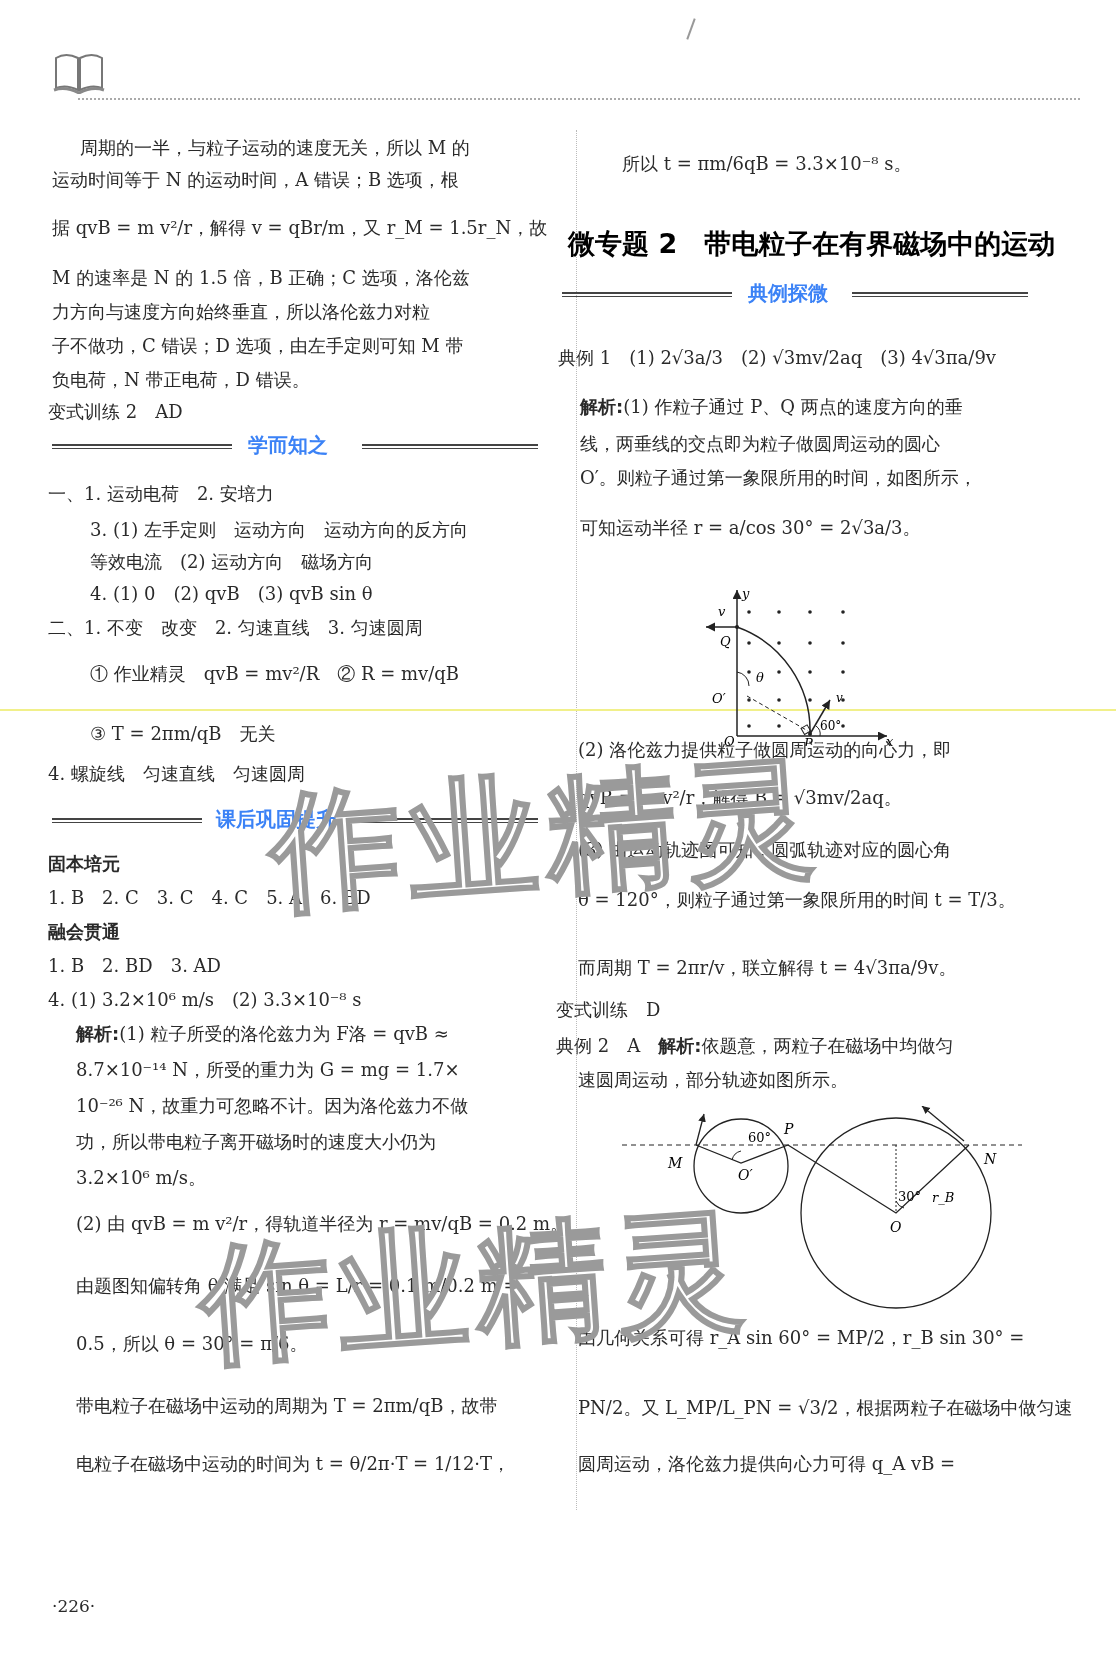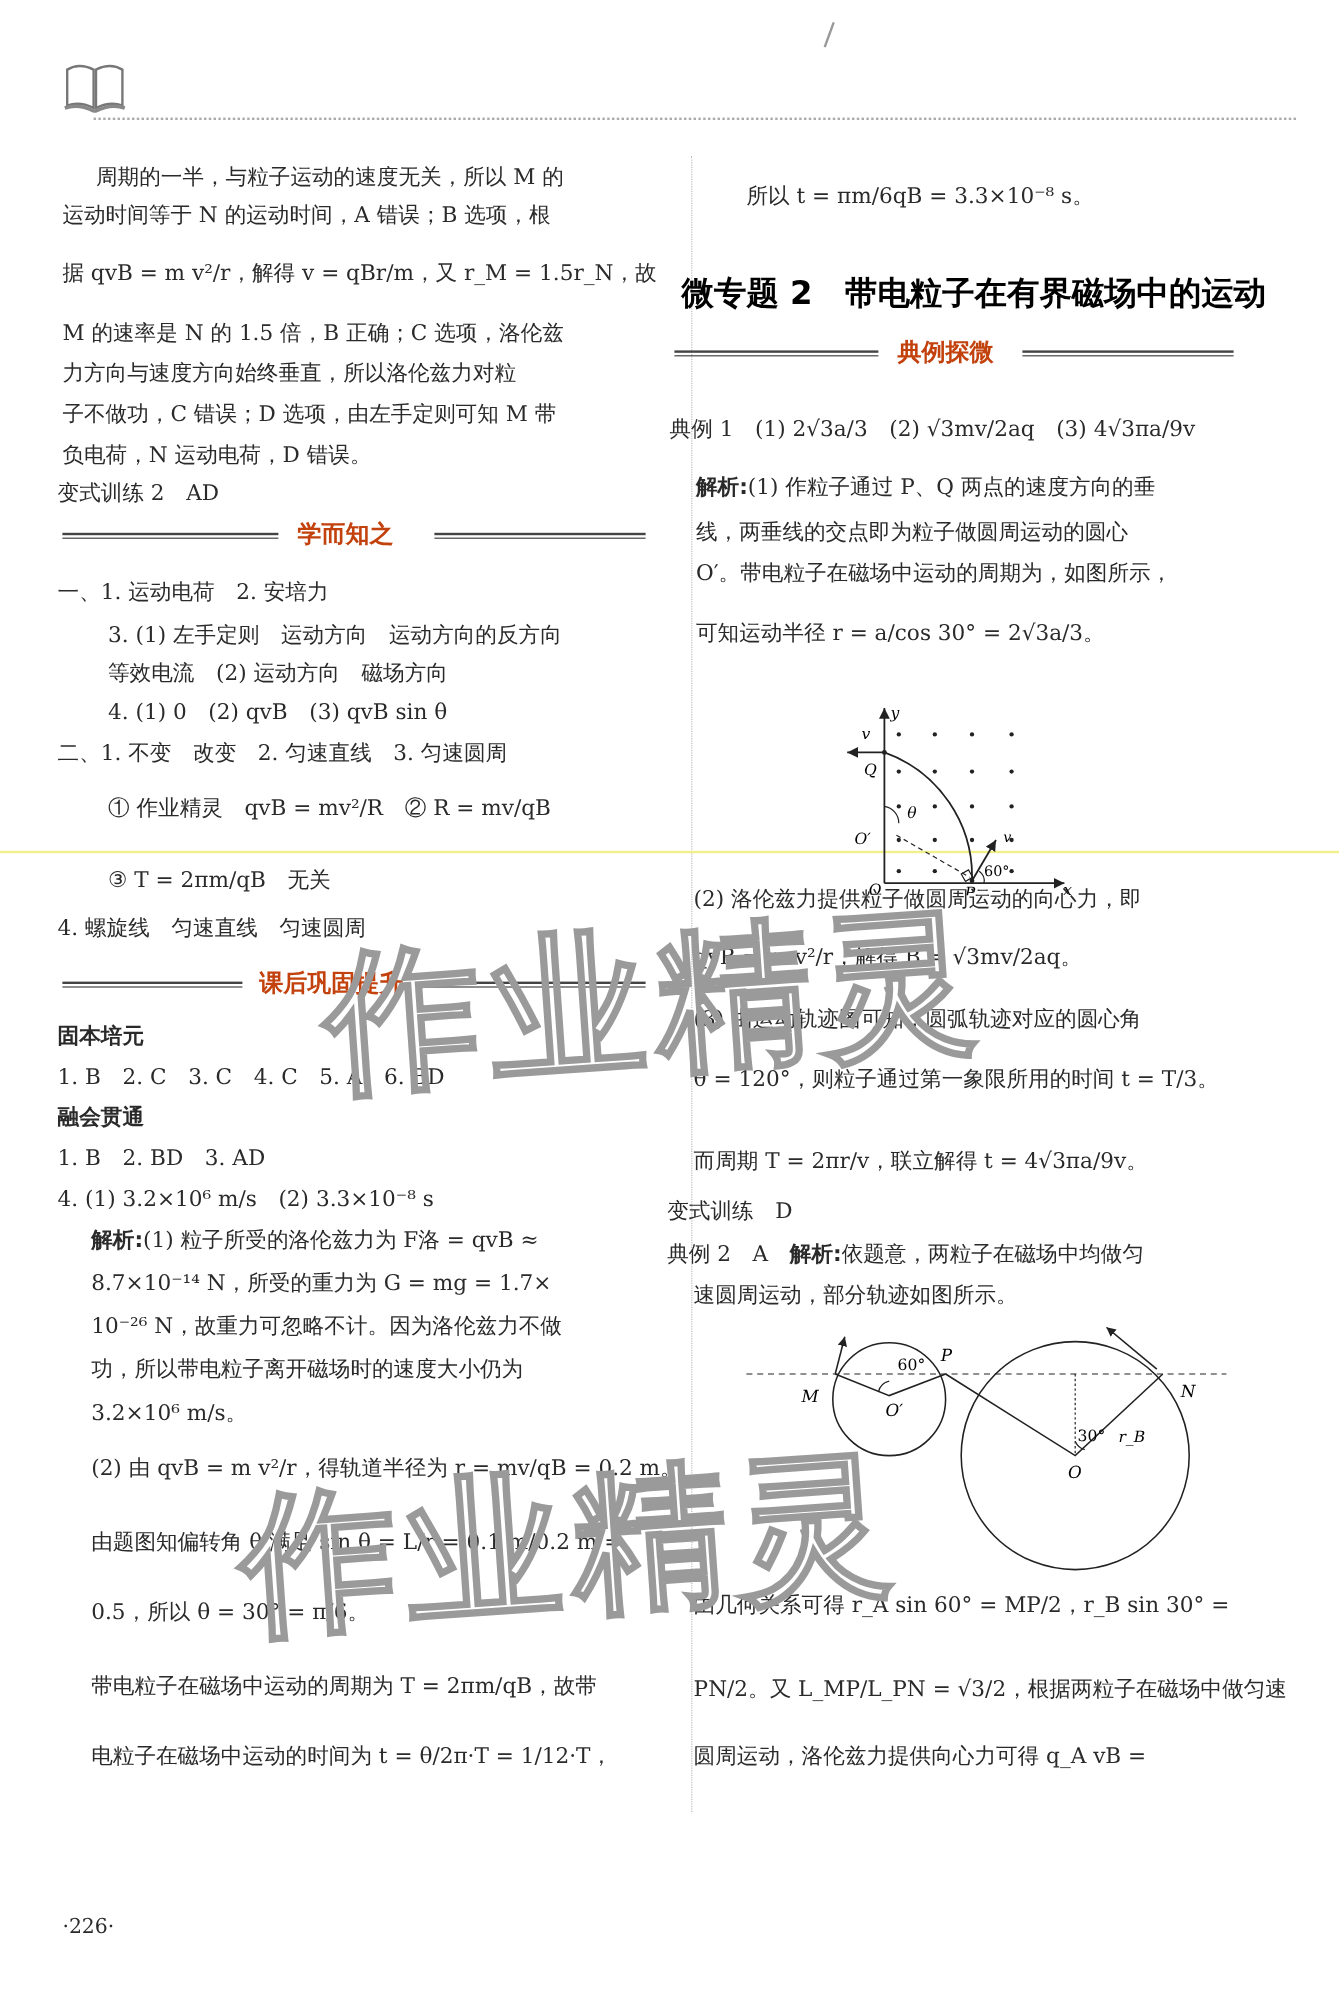--- a/index.html
+++ b/index.html
@@ -14,21 +14,21 @@
        font-size:13px;text-align:center;line-height:20px;vertical-align:2px;font-weight:bold;}
   .hdr .dots{position:absolute;left:30px;right:0;top:50px;border-top:2px dotted #aaa;}
   .col{position:absolute;}
   .colL{left:52px;top:136px;width:490px;}
   .colR{left:592px;top:146px;width:500px;}
   .divider{position:absolute;left:576px;top:130px;height:1380px;border-left:1px dotted #bbb;}
   .ln{position:absolute;white-space:nowrap;line-height:24px;}
   .ind{padding-left:28px;}
   .sec{position:absolute;left:0;right:0;height:30px;}
   .sec .rule{position:absolute;top:12px;height:0;border-top:2px solid #444;border-bottom:1px solid #444;padding-top:2px;}
-  .sec .lbl{position:absolute;top:0;font-family:"DejaVu Sans","Liberation Sans",sans-serif;font-weight:bold;font-size:20px;color:#c2410c;}
+  .sec .lbl{position:absolute;top:0;font-family:"DejaVu Sans","Liberation Sans",sans-serif;font-weight:bold;font-size:20px;color:#3b82f6;}
   .h1{position:absolute;font-family:"DejaVu Sans","Liberation Sans",sans-serif;font-weight:bold;font-size:27px;color:#000000;white-space:nowrap;}
   .bold{font-family:"DejaVu Sans","Liberation Sans",sans-serif;font-weight:bold;}
   .sub{font-family:"DejaVu Sans","Liberation Sans",sans-serif;font-weight:bold;font-size:18px;}
   .pg{position:absolute;left:52px;top:1596px;font-size:17px;}
   .hl{position:absolute;left:0;top:709px;width:1116px;height:2px;background:#f1f08a;}
   .wm{position:absolute;font-family:"DejaVu Sans","Liberation Sans",sans-serif;font-weight:bold;font-size:130px;
       color:transparent;-webkit-text-stroke:2px #9a9a9a;letter-spacing:8px;transform:rotate(-4deg);white-space:nowrap;}
   .mark{position:absolute;left:690px;top:18px;width:2px;height:22px;background:#999;transform:rotate(20deg);}
 </style>
 </head>
@@ -47,21 +47,21 @@
 <div class="divider"></div>
 <div class="hl"></div>
 
 <div class="col colL">
   <div class="ln ind" style="top:0">周期的一半，与粒子运动的速度无关，所以 M 的</div>
   <div class="ln" style="top:32px">运动时间等于 N 的运动时间，A 错误；B 选项，根</div>
   <div class="ln" style="top:80px">据 qvB = m v²/r，解得 v = qBr/m，又 r_M = 1.5r_N，故</div>
   <div class="ln" style="top:130px">M 的速率是 N 的 1.5 倍，B 正确；C 选项，洛伦兹</div>
   <div class="ln" style="top:164px">力方向与速度方向始终垂直，所以洛伦兹力对粒</div>
   <div class="ln" style="top:198px">子不做功，C 错误；D 选项，由左手定则可知 M 带</div>
-  <div class="ln" style="top:232px">负电荷，N 运动电荷，D 错误。</div>
+  <div class="ln" style="top:232px">负电荷，N 带正电荷，D 错误。</div>
   <div class="ln" style="top:264px;left:-4px">变式训练 2　AD</div>
 
   <div class="sec" style="top:296px">
     <div class="rule" style="left:0;width:180px"></div>
     <div class="lbl" style="left:196px">学而知之</div>
     <div class="rule" style="left:310px;width:176px"></div>
   </div>
 
   <div class="ln" style="top:346px;left:-4px">一、1. 运动电荷　2. 安培力</div>
   <div class="ln ind" style="top:382px;left:10px">3. (1) 左手定则　运动方向　运动方向的反方向</div>
@@ -105,21 +105,21 @@
     <div class="rule" style="left:0;width:170px"></div>
     <div class="lbl" style="left:186px">典例探微</div>
     <div class="rule" style="left:290px;width:176px"></div>
   </div>
 
   <div class="ln" style="top:200px;left:-34px">典例 1　(1) 2√3a/3　(2) √3mv/2aq　(3) 4√3πa/9v</div>
   <div class="ln" style="top:249px;left:-12px">
     <span class="bold">解析:</span><span>(1) 作粒子通过 P、Q 两点的速度方向的垂</span>
   </div>
   <div class="ln" style="top:286px;left:-12px">线，两垂线的交点即为粒子做圆周运动的圆心</div>
-  <div class="ln" style="top:320px;left:-12px">O′。带电粒子在磁场中运动的周期为，如图所示，</div>
+  <div class="ln" style="top:320px;left:-12px">O′。则粒子通过第一象限所用的时间，如图所示，</div>
   <div class="ln" style="top:370px;left:-12px">可知运动半径 r = a/cos 30° = 2√3a/3。</div>
 
   <svg style="position:absolute;left:110px;top:440px" width="200" height="160" viewBox="0 0 200 160">
     <defs>
         <marker id="ah" markerWidth="8" markerHeight="8" refX="6" refY="3" orient="auto">
           <path d="M0,0 L6,3 L0,6 Z" fill="#222"></path>
         </marker>
       </defs>
     <line x1="35" y1="150" x2="35" y2="4" stroke="#222" stroke-width="1.5" marker-end="url(#ah)"></line>
     <line x1="35" y1="150" x2="185" y2="150" stroke="#222" stroke-width="1.5" marker-end="url(#ah)"></line>

